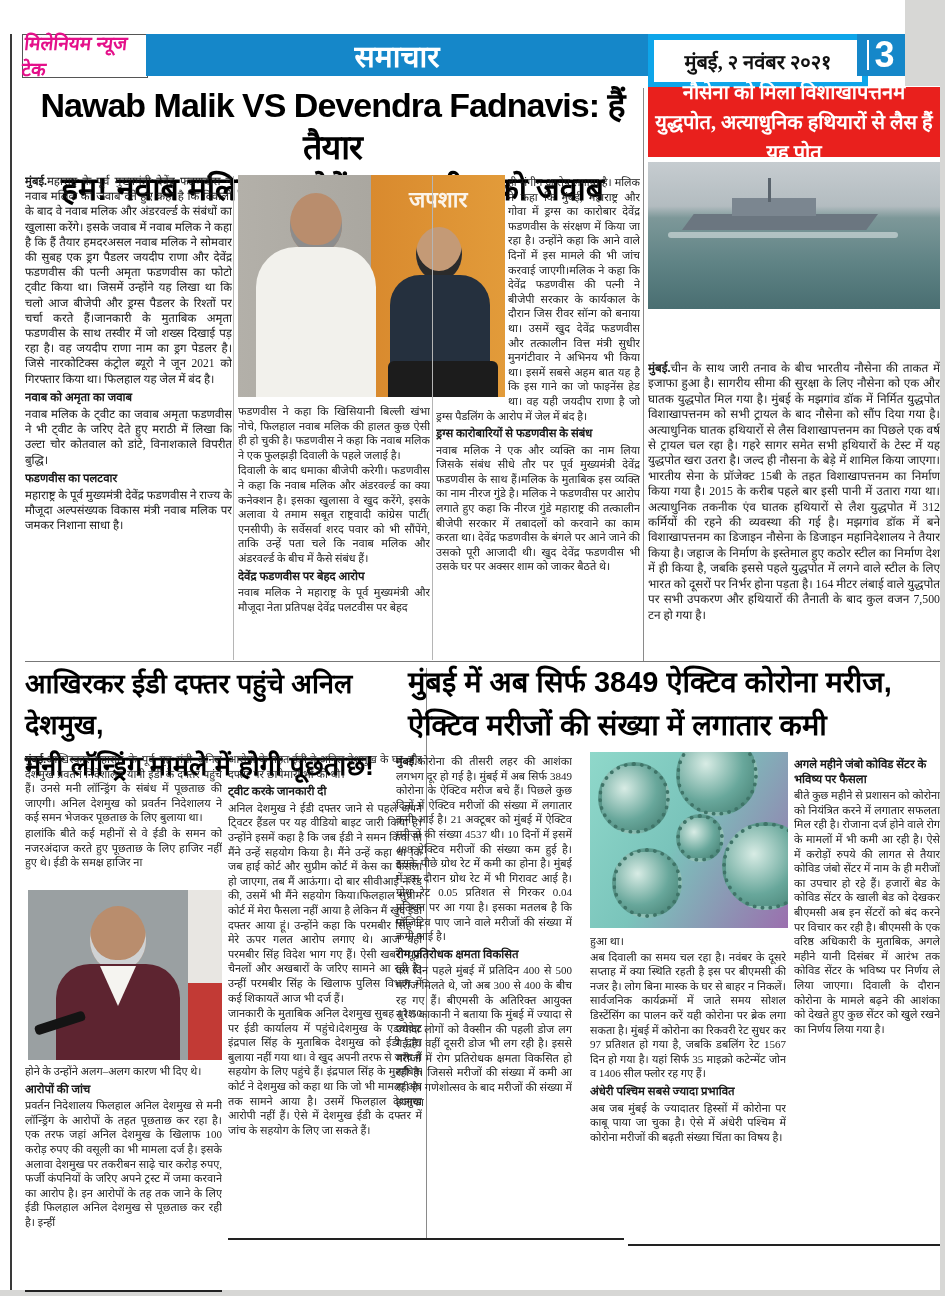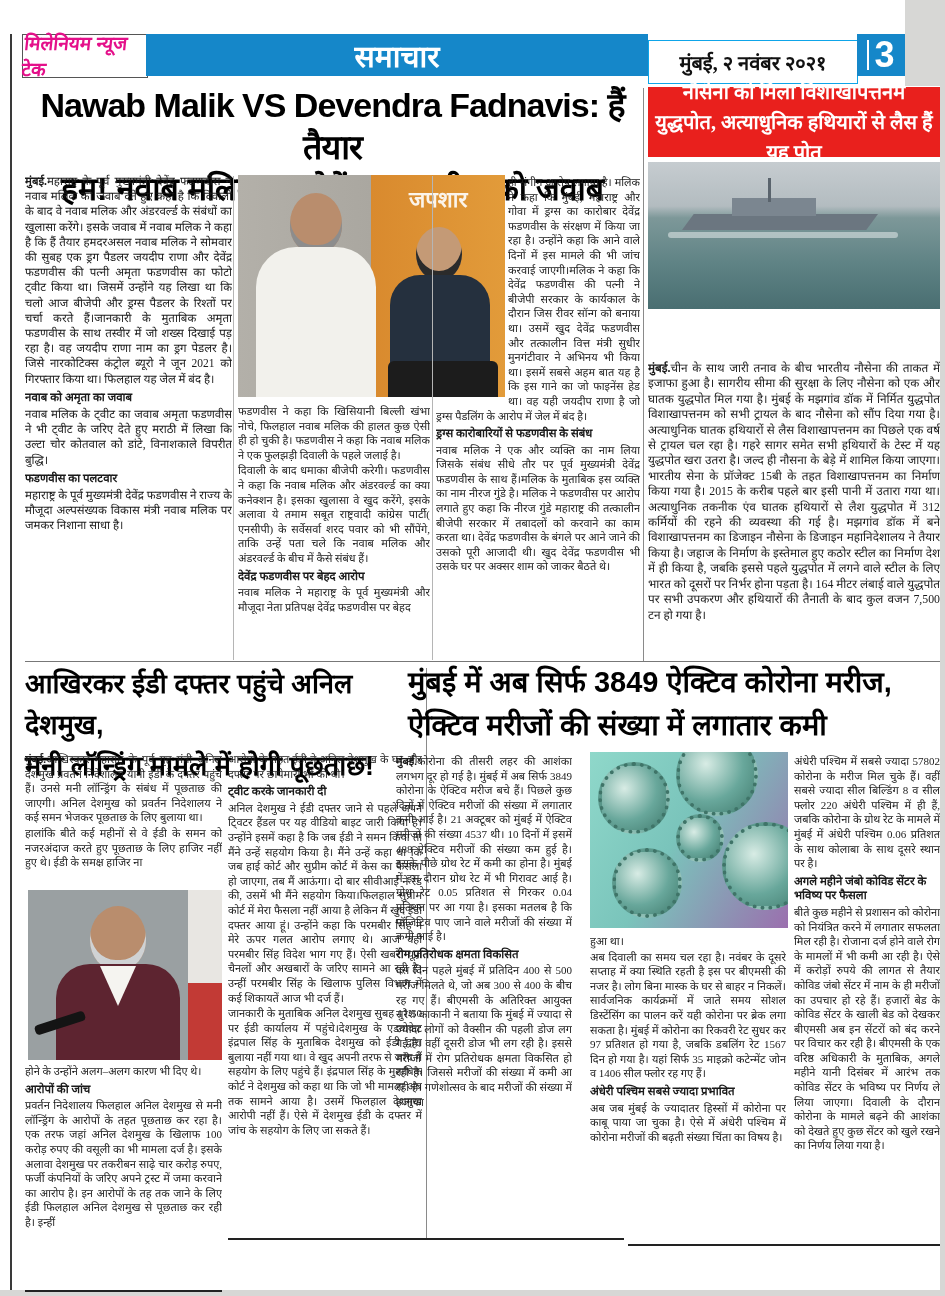--- a/index.html
+++ b/index.html
@@ -10,21 +10,21 @@
   .margin-right{left:905px;top:0;width:40px;height:86px;background:#d7d7d5;}
   .margin-right2{left:940px;top:0;width:5px;height:1296px;background:#d7d7d5;}
   .margin-bottom{left:0;top:1290px;width:945px;height:6px;background:#d7d7d5;}
   .edge-left{left:10px;top:34px;width:2px;height:1256px;background:#3a3a3a;}
   
   .mast-box{left:22px;top:34px;width:124px;height:42px;background:#fff;border:1px solid #555;
             display:flex;align-items:center;justify-content:center;}
   .mast-title{font-family:"Liberation Sans",sans-serif;font-weight:bold;font-size:19px;color:#e4108a;transform:skewX(-6deg);}
   .section-bar{left:146px;top:34px;width:502px;height:42px;background:#1587c9;display:flex;align-items:center;justify-content:center;}
   .section-title{font-family:"Liberation Sans",sans-serif;font-weight:bold;font-size:30px;color:#fff;}
-  .date-box{left:648px;top:40px;width:208px;height:42px;background:#fff;border:1px solid #0ea5e9;
+  .date-box{left:648px;top:34px;width:208px;height:42px;background:#fff;border:6px solid #0ea5e9;
             display:flex;align-items:center;justify-content:center;}
   .date-text{font-weight:bold;font-size:20px;color:#111;}
   .pageno-box{left:857px;top:34px;width:48px;height:42px;background:#1587c9;display:flex;align-items:center;justify-content:center;gap:5px;}
   .pageno-tick{width:2px;height:30px;background:#fff;}
   .pageno{font-family:"Liberation Sans",sans-serif;font-weight:bold;font-size:36px;color:#fff;line-height:1;}
   
   .hl-main{left:25px;top:84px;width:615px;height:88px;text-align:center;
            font-family:"Liberation Sans",sans-serif;font-weight:bold;color:#000;}
   .hl-main .l1{font-size:34px;line-height:42px;letter-spacing:-1px;}
   .hl-main .l2{font-size:32px;line-height:42px;}
@@ -150,21 +150,21 @@
     <div class="subhead">नवाब को अमृता का जवाब</div>
     <p>नवाब मलिक के ट्वीट का जवाब अमृता फडणवीस ने भी ट्वीट के जरिए देते हुए मराठी में लिखा कि उल्टा चोर कोतवाल को डांटे, विनाशकाले विपरीत बुद्धि।</p>
     <div class="subhead">फडणवीस का पलटवार</div>
     <p>महाराष्ट्र के पूर्व मुख्यमंत्री देवेंद्र फडणवीस ने राज्य के मौजूदा अल्पसंख्यक विकास मंत्री नवाब मलिक पर जमकर निशाना साधा है।</p>
   </div>
 
   <div class="abs col m-col2">
     <p>फडणवीस ने कहा कि खिसियानी बिल्ली खंभा नोचे, फिलहाल नवाब मलिक की हालत कुछ ऐसी ही हो चुकी है। फडणवीस ने कहा कि नवाब मलिक ने एक फुलझड़ी दिवाली के पहले जलाई है।</p>
     <p>दिवाली के बाद धमाका बीजेपी करेगी। फडणवीस ने कहा कि नवाब मलिक और अंडरवर्ल्ड का क्या कनेक्शन है। इसका खुलासा वे खुद करेंगे, इसके अलावा ये तमाम सबूत राष्ट्रवादी कांग्रेस पार्टी( एनसीपी) के सर्वेसर्वा शरद पवार को भी सौंपेंगे, ताकि उन्हें पता चले कि नवाब मलिक और अंडरवर्ल्ड के बीच में कैसे संबंध हैं।</p>
     <div class="subhead">देवेंद्र फडणवीस पर बेहद आरोप</div>
-    <p>नवाब मलिक ने महाराष्ट्र के पूर्व मुख्यमंत्री और मौजूदा नेता प्रतिपक्ष देवेंद्र फडणवीस पर बेहद</p>
+    <p>नवाब मलिक ने महाराष्ट्र के पूर्व मुख्यमंत्री और मौजूदा नेता प्रतिपक्ष देवेंद्र पलटवीस पर बेहद</p>
   </div>
 
   <div class="abs col m-col3">
     <div class="wrap-spacer"></div>
     <p>ही संगीन आरोप लगाया है। मलिक ने कहा कि मुंबई, महाराष्ट्र और गोवा में ड्रग्स का कारोबार देवेंद्र फडणवीस के संरक्षण में किया जा रहा है। उन्होंने कहा कि आने वाले दिनों में इस मामले की भी जांच करवाई जाएगी।मलिक ने कहा कि देवेंद्र फडणवीस की पत्नी ने बीजेपी सरकार के कार्यकाल के दौरान जिस रीवर सॉन्ग को बनाया था। उसमें खुद देवेंद्र फडणवीस और तत्कालीन वित्त मंत्री सुधीर मुनगंटीवार ने अभिनय भी किया था। इसमें सबसे अहम बात यह है कि इस गाने का जो फाइनेंस हेड था। वह यही जयदीप राणा है जो ड्रग्स पैडलिंग के आरोप में जेल में बंद है।</p>
     <div class="subhead">ड्रग्स कारोबारियों से फडणवीस के संबंध</div>
     <p>नवाब मलिक ने एक और व्यक्ति का नाम लिया जिसके संबंध सीधे तौर पर पूर्व मुख्यमंत्री देवेंद्र फडणवीस के साथ हैं।मलिक के मुताबिक इस व्यक्ति का नाम नीरज गुंडे है। मलिक ने फडणवीस पर आरोप लगाते हुए कहा कि नीरज गुंडे महाराष्ट्र की तत्कालीन बीजेपी सरकार में तबादलों को करवाने का काम करता था। देवेंद्र फडणवीस के बंगले पर आने जाने की उसको पूरी आजादी थी। खुद देवेंद्र फडणवीस भी उसके घर पर अक्सर शाम को जाकर बैठते थे।</p>
   </div>
 
   <div class="abs vrule vr-1"></div>
@@ -224,21 +224,20 @@
   </div>
 
   <div class="abs col coD">
     <p>हुआ था।</p>
     <p>अब दिवाली का समय चल रहा है। नवंबर के दूसरे सप्ताह में क्या स्थिति रहती है इस पर बीएमसी की नजर है। लोग बिना मास्क के घर से बाहर न निकलें। सार्वजनिक कार्यक्रमों में जाते समय सोशल डिस्टेंसिंग का पालन करें यही कोरोना पर ब्रेक लगा सकता है। मुंबई में कोरोना का रिकवरी रेट सुधर कर 97 प्रतिशत हो गया है, जबकि डबलिंग रेट 1567 दिन हो गया है। यहां सिर्फ 35 माइक्रो कटेन्मेंट जोन व 1406 सील फ्लोर रह गए हैं।</p>
     <div class="subhead">अंधेरी पश्चिम सबसे ज्यादा प्रभावित</div>
     <p>अब जब मुंबई के ज्यादातर हिस्सों में कोरोना पर काबू पाया जा चुका है। ऐसे में अंधेरी पश्चिम में कोरोना मरीजों की बढ़ती संख्या चिंता का विषय है।</p>
   </div>
 
   <div class="abs col coE">
-    <p>अंधेरी पश्चिम में सबसे ज्यादा 57802 कोरोना के मरीज मिल चुके हैं। वहीं सबसे ज्यादा सील बिल्डिंग 8 व सील फ्लोर 220 अंधेरी पश्चिम में ही हैं, जबकि कोरोना के ग्रोथ रेट के मामले में मुंबई में अंधेरी पश्चिम 0.06 प्रतिशत के साथ कोलाबा के साथ दूसरे स्थान पर है।</p>
     <div class="subhead">अगले महीने जंबो कोविड सेंटर के भविष्य पर फैसला</div>
     <p>बीते कुछ महीने से प्रशासन को कोरोना को नियंत्रित करने में लगातार सफलता मिल रही है। रोजाना दर्ज होने वाले रोग के मामलों में भी कमी आ रही है। ऐसे में करोड़ों रुपये की लागत से तैयार कोविड जंबो सेंटर में नाम के ही मरीजों का उपचार हो रहे हैं। हजारों बेड के कोविड सेंटर के खाली बेड को देखकर बीएमसी अब इन सेंटरों को बंद करने पर विचार कर रही है। बीएमसी के एक वरिष्ठ अधिकारी के मुताबिक, अगले महीने यानी दिसंबर में आरंभ तक कोविड सेंटर के भविष्य पर निर्णय ले लिया जाएगा। दिवाली के दौरान कोरोना के मामले बढ़ने की आशंका को देखते हुए कुछ सेंटर को खुले रखने का निर्णय लिया गया है।</p>
   </div>
 
   <div class="abs hr-edB"></div>
   <div class="abs hr-coD"></div>
   <div class="abs hr-edA"></div>
 
 </div>
 

